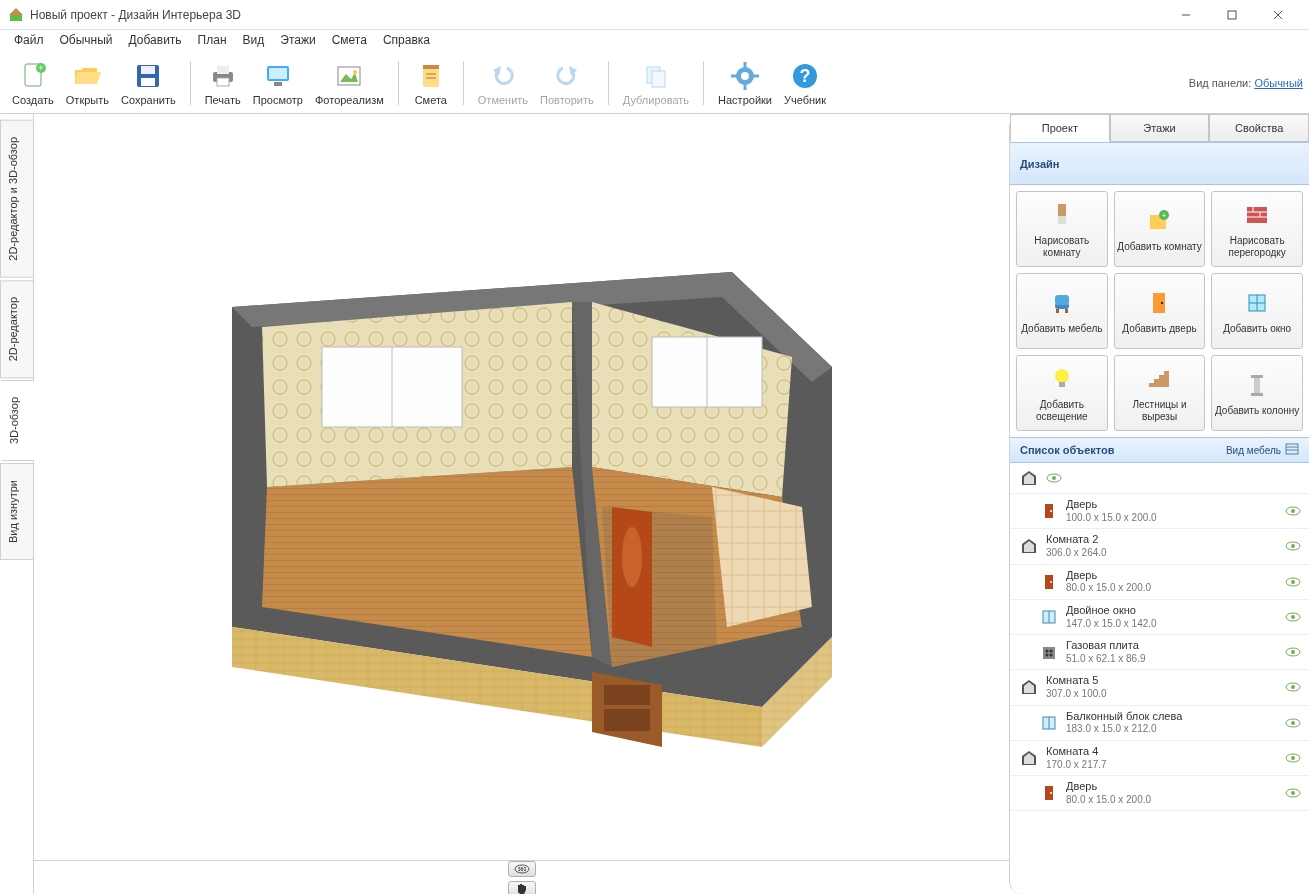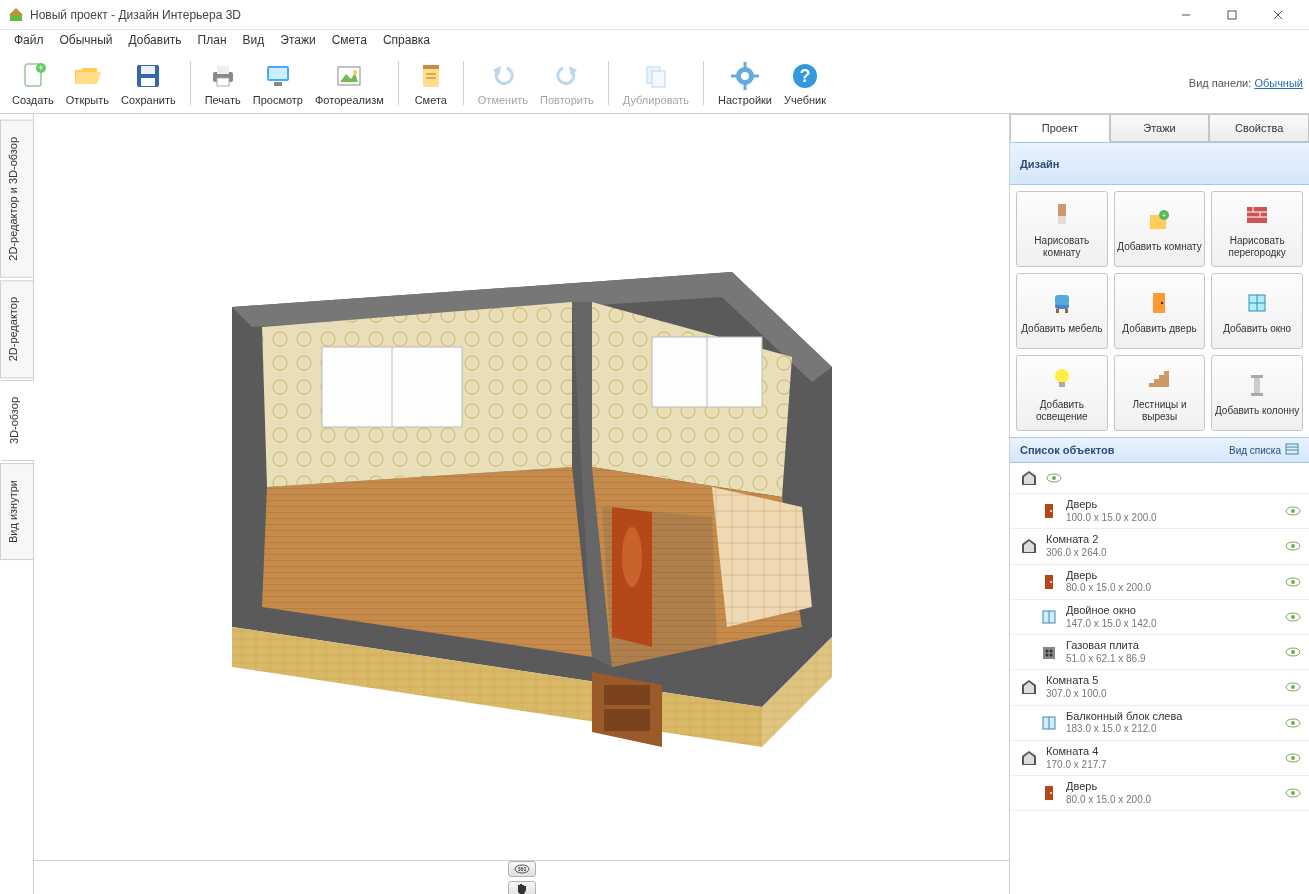--- a/index.html
+++ b/index.html
@@ -21,21 +21,21 @@
 .main { display:flex; height:780px; }
 .left-tabs { width:34px; border-right:1px solid #d0d0d0; display:flex; flex-direction:column; padding-top:6px; }
 .left-tabs .vtab { writing-mode:vertical-rl; transform:rotate(180deg); padding:16px 6px; font-size:11px; border:1px solid #d0d0d0; border-left:none; margin-bottom:2px; cursor:pointer; text-align:center; background:#f7f7f7; }
 .left-tabs .vtab.active { background:#fff; border-right:1px solid #fff; position:relative; right:-1px; font-weight:500; }
 .viewport { flex:1; display:flex; flex-direction:column; position:relative; }
 .viewport-canvas { flex:1; background:#ffffff; display:flex; align-items:center; justify-content:center; position:relative; overflow:hidden; }
 .viewport-footer { height:34px; border-top:1px solid #d0d0d0; display:flex; align-items:center; padding:0 8px; gap:4px;flex-direction:column; }
 .vf-btn { width:28px; height:26px; border:1px solid #b0b0b0; border-radius:3px; background:linear-gradient(#f8f8f8,#e0e0e0); display:flex; align-items:center; justify-content:center; cursor:pointer; }
 .vf-sep { width:6px; }
 .vf-check { margin-left:auto; display:flex; align-items:center; gap:5px; font-size:11px; }
-.right-panel { width:300px; border-left:1px solid #d0d0d0; display:flex; flex-direction:column; }
+.right-panel { width:300px; border-left:1px solid #d0d0d0; display:flex; flex-direction:column;border-radius:13px; }
 .rp-tabs { display:flex; height:28px; }
 .rp-tab { flex:1; border:1px solid #c5c5c5; border-bottom:1px solid #c5c5c5; display:flex; align-items:center; justify-content:center; font-size:11px; cursor:pointer; background:linear-gradient(#fafafa,#ececec); }
 .rp-tab.active { background:#fff; border-bottom:1px solid #fff; font-weight:500; }
 .rp-section-header { height:43px; background:linear-gradient(#eaf3ff,#d4e6fb); border-top:1px solid #a8c5e8; border-bottom:1px solid #a8c5e8; display:flex; align-items:center; padding:0 10px; font-size:11px; font-weight:bold; color:#2a4d7a; }
 .rp-grid { padding:6px; display:grid; grid-template-columns:repeat(3,1fr); gap:6px; }
 .rp-card { border:1px solid #c5c5c5; border-radius:3px; background:linear-gradient(#fdfdfd,#f0f0f0); display:flex; flex-direction:column; align-items:center; justify-content:center; padding:6px 2px; cursor:pointer; height:76px; }
 .rp-card .cicon { width:32px; height:32px; display:flex; align-items:center; justify-content:center; }
 .rp-card .clbl { font-size:10px; text-align:center; line-height:1.2; margin-top:4px; }
 .rp-list-header { height:26px; background:linear-gradient(#eaf3ff,#d4e6fb); border-top:1px solid #a8c5e8; border-bottom:1px solid #a8c5e8; display:flex; align-items:center; padding:0 10px; font-size:11px; font-weight:bold; color:#2a4d7a;gap:40px; }
 .rp-list-header .rhdr-right { margin-left:auto; font-weight:normal; font-size:10px; display:flex; align-items:center; gap:4px; }
@@ -449,21 +449,21 @@
               <rect x="8" y="4" width="12" height="3" fill="#aaa"></rect>
               <rect x="8" y="22" width="12" height="3" fill="#aaa"></rect>
             </svg>
           </span>
           <span class="clbl">Добавить колонну</span>
         </div>
     </div>
     <div class="rp-list-header">
       <span>Список объектов</span>
       <span class="rhdr-right">
-        <span>Вид списка</span>
+        <span>Вид мебель</span>
         <span><svg width="14" height="12">
               <rect x="1" y="1" width="12" height="10" fill="none" stroke="#48a"></rect>
               <line x1="1" y1="4" x2="13" y2="4" stroke="#48a"></line>
               <line x1="1" y1="7" x2="13" y2="7" stroke="#48a"></line>
             </svg></span>
       </span>
     </div>
     <div class="rp-list" id="objects-list">
         <div class="obj-item">
           <span class="oicon">

